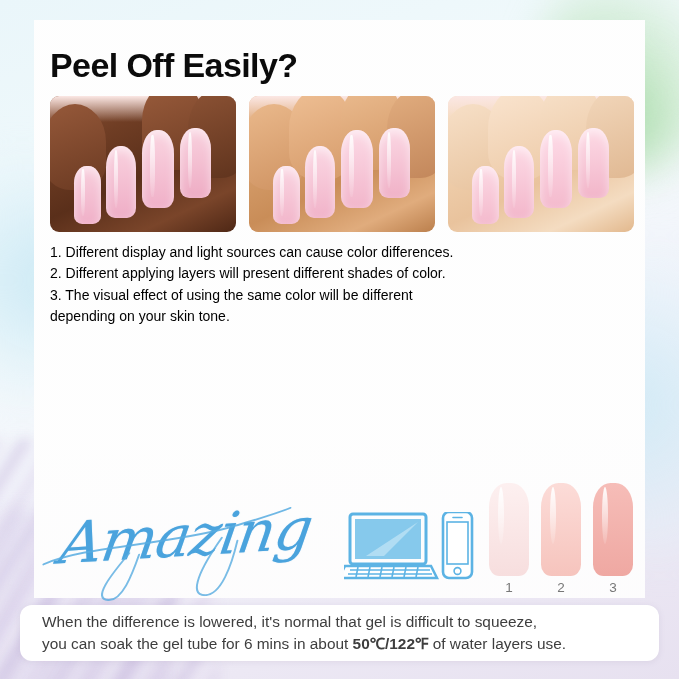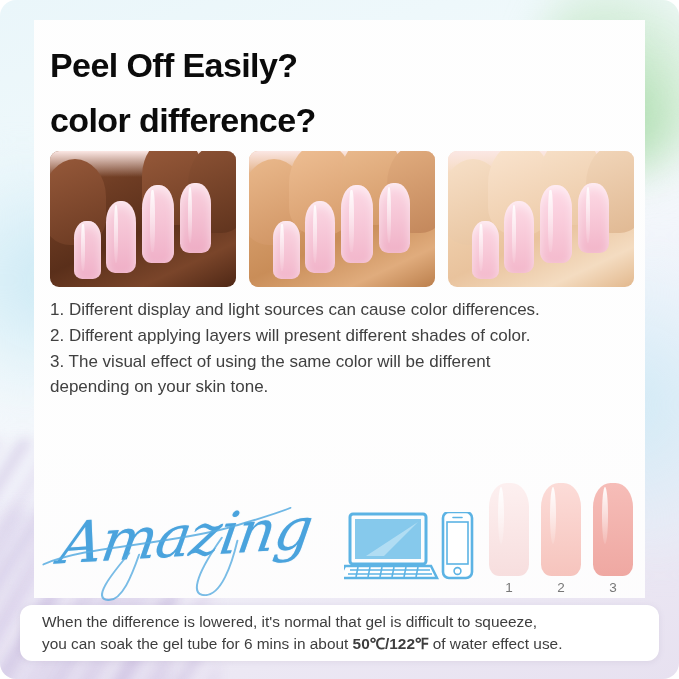--- a/index.html
+++ b/index.html
@@ -21,21 +21,20 @@
     height: 679px;
     overflow: hidden;
     background:
       linear-gradient(160deg,
         #eaf6fa 0%,
         #eef8fb 18%,
         #f4fafc 38%,
         #f2f2fa 62%,
         #ece8f4 82%,
         #e7e1f0 100%);
-    border-radius: 16px;
   }
   .bg-blob {
     position: absolute;
     border-radius: 50%;
     filter: blur(18px);
     pointer-events: none;
   }
   .blob-green-1 {
     top: -34px; right: -46px;
     width: 190px; height: 200px;
@@ -130,23 +129,23 @@
   p.body-lines {
     margin: 6px 0 0 0;
     font-size: 18.2px;
     line-height: 1.37;
     color: #4a4a4a;
     font-family: "Liberation Sans", sans-serif;
     white-space: pre-line;
   }
   p.list-lines {
     margin: 10px 0 0 0;
-    font-size: 17px;
+    font-size: 14px;
     line-height: 1.52;
-    color: #404040;
+    color: #000000;
     font-family: "Liberation Sans", sans-serif;
     white-space: pre-line;
   }
 
   
   .photo-row {
     display: flex;
     gap: 13px;
     margin-top: 11px;
   }
@@ -293,21 +292,20 @@
   <div class="bg-blob blob-blue-right"></div>
   <div class="streaks"></div>
   <div class="streaks-2"></div>
 
   <div id="card">
     <div class="card-inner">
 
       <h1 class="section-title" id="title-peel">Peel Off Easily?</h1>
 
 
-      <h1 class="section-title" id="title-color">color difference?</h1>
 
       <div class="photo-row">
 
         <div class="photo">
           <div class="bgskin skin-dark"></div>
           <div class="photo-topwash"></div>
           <div class="nails">
             <div class="knuckle" style="left:-6px;  top:8px;  width:62px; height:86px;  background:linear-gradient(160deg,#96593a,#6b3a22);"></div>
             <div class="knuckle" style="left:40px;  top:-8px; width:64px; height:92px;  background:linear-gradient(160deg,#a0603f,#74402６);"></div>
             <div class="knuckle" style="left:92px;  top:-14px;width:62px; height:88px;  background:linear-gradient(160deg,#9a5c3c,#6f3d24);"></div>
@@ -413,16 +411,16 @@
     <div class="swatch-col">
       <div class="swatch-nail" style="background:linear-gradient(180deg,#f6bdb8,#efa8a2);">
         <div class="gloss"></div>
       </div>
       <div class="swatch-label">3</div>
     </div>
   </div>
 
   <div id="note">
     <p id="note-text"><span>When the difference is lowered, it's normal that gel is difficult to squeeze,</span>
-<span>you can soak the gel tube for 6 mins in about </span><b>50℃/122℉</b><span> of water effect use.</span></p>
+<span>you can soak the gel tube for 6 mins in about </span><b>50℃/122℉</b><span> of water layers use.</span></p>
   </div>
 
 </div>
 
 </body></html>

